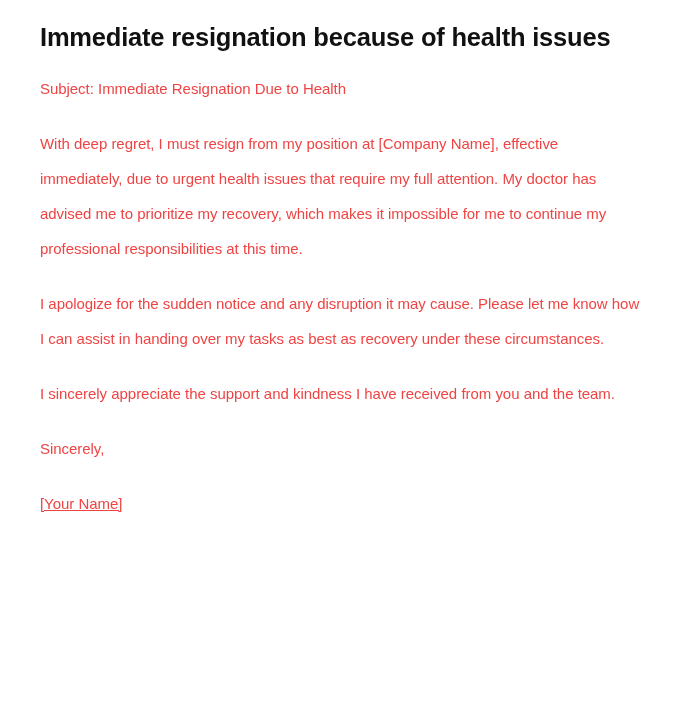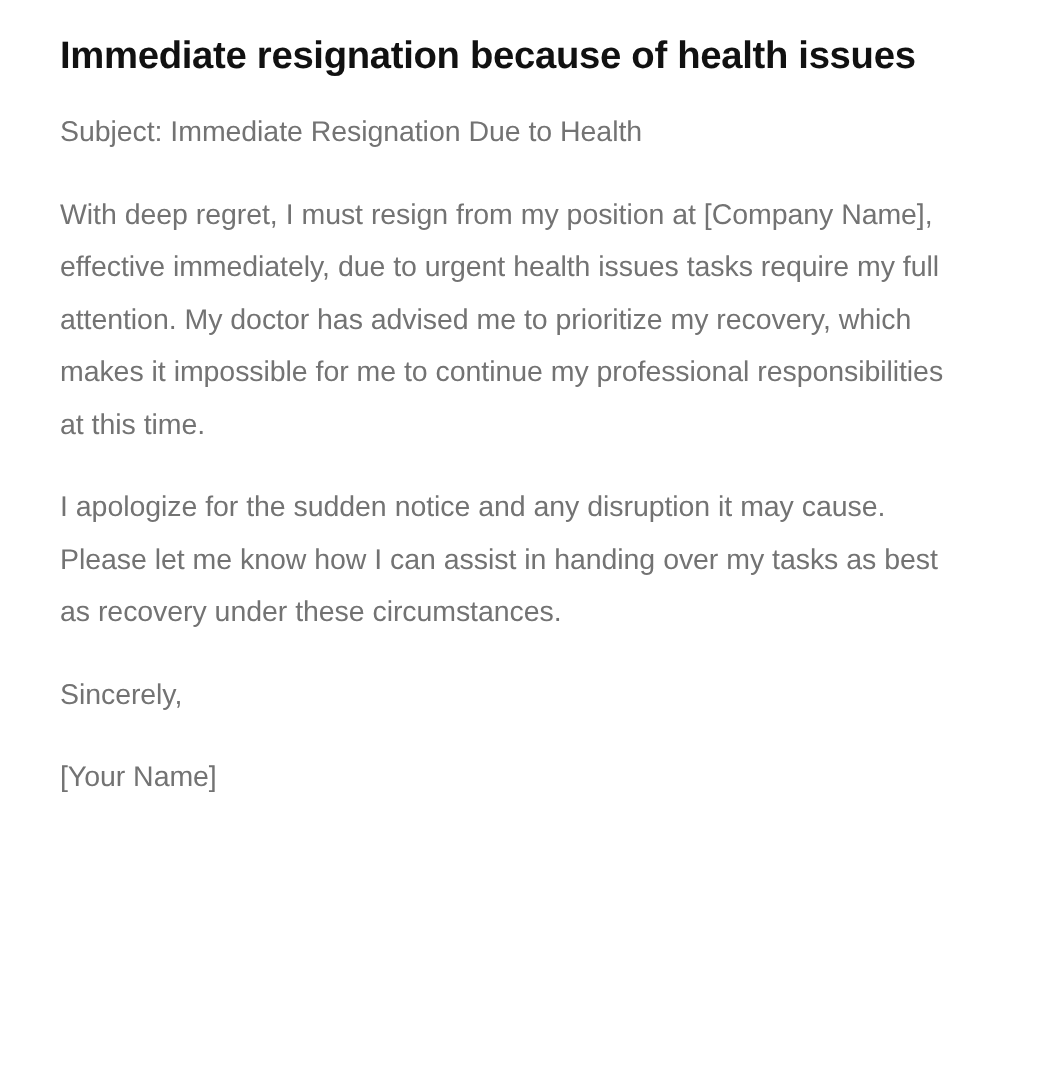--- a/index.html
+++ b/index.html
@@ -31,45 +31,47 @@
     letter-spacing: -0.2px;
     color: #111111;
     white-space: nowrap;
   }
   .body-copy {
     max-width: 602px;
   }
   .para {
     margin: 0 0 20px 0;
     font-family: "Liberation Sans", sans-serif;
-    font-size: 19px;
+    font-size: 15px;
     line-height: 35px;
-    color: #737373;
+    color: #ef4444;
     letter-spacing: -0.05px;
     word-spacing: 0.1px;
   }
   .para:last-child {
     margin-bottom: 6px;
+    text-decoration: underline;
   }
 </style>
 </head>
 <body>
 
 <div class="article">
 
   <h1 class="article-title">Immediate resignation because of health issues</h1>
 
   <div class="body-copy">
 
     <p class="para">Subject: Immediate Resignation Due to Health</p>
 
 
-    <p class="para">With deep regret, I must resign from my position at [Company Name], effective immediately, due to urgent health issues tasks require my full attention. My doctor has advised me to prioritize my recovery, which makes it impossible for me to continue my professional responsibilities at this time.</p>
+    <p class="para">With deep regret, I must resign from my position at [Company Name], effective immediately, due to urgent health issues that require my full attention. My doctor has advised me to prioritize my recovery, which makes it impossible for me to continue my professional responsibilities at this time.</p>
 
     <p class="para">I apologize for the sudden notice and any disruption it may cause. Please let me know how I can assist in handing over my tasks as best as recovery under these circumstances.</p>
 
+    <p class="para">I sincerely appreciate the support and kindness I have received from you and the team.</p>
 
     <p class="para">Sincerely,</p>
 
     <p class="para">[Your Name]</p>
 
   </div>
 </div>
 
 </body></html>

